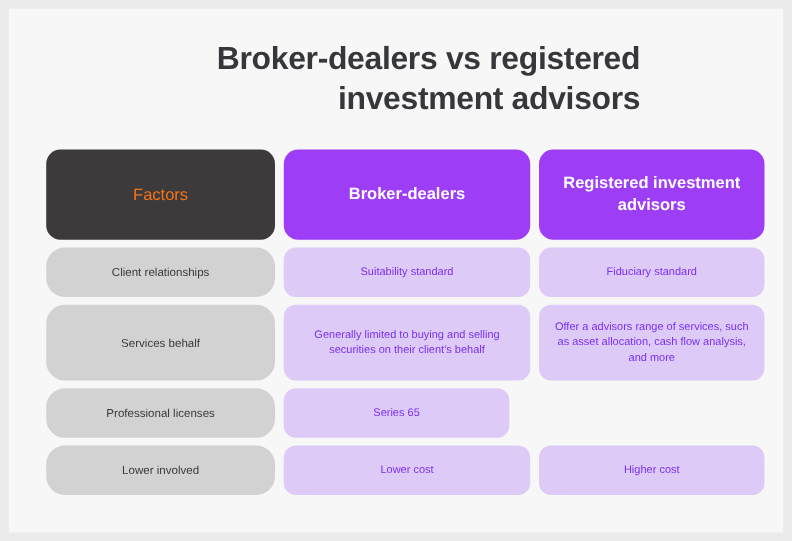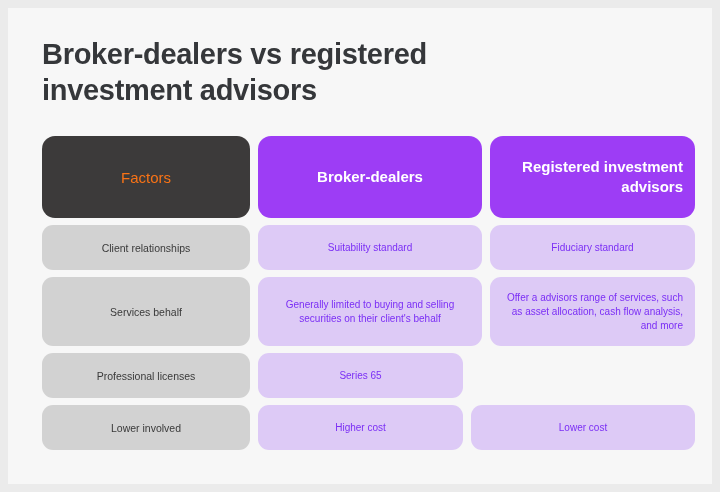--- a/index.html
+++ b/index.html
@@ -27,20 +27,21 @@
   .title {
     position: absolute;
     left: 34px;
     top: 28px;
     width: 540px;
     font-size: 29px;
     line-height: 36px;
     font-weight: bold;
     color: #35373a;
     letter-spacing: -0.3px;
+    text-align: right;
   }
 
   .table {
     position: absolute;
     left: 34px;
     top: 128px;
     width: 636px;
   }
 
   .row {
@@ -54,21 +55,21 @@
     display: flex;
     align-items: center;
     justify-content: center;
     text-align: center;
     border-radius: 11px;
     padding: 6px 12px;
   }
 
   .col-factor   { width: 208px; flex: none; }
   .col-broker   { width: 224px; flex: none; }
-  .col-ria      { width: 205px; flex: none; text-align: right; }
+  .col-ria      { width: 205px; flex: none; }
 
   
   .row-header .cell { height: 82px; border-radius: 13px; }
   .hdr-dark {
     background: #3c3a3a;
     color: #f97316;
     font-size: 15px;
     font-weight: normal;
   }
   .hdr-purple {
@@ -78,20 +79,21 @@
     font-weight: bold;
     line-height: 20px;
   }
 
   
   .body-gray {
     background: #d2d2d2;
     color: #3a3a3a;
     font-size: 10.5px;
     font-weight: normal;
+    border-radius: 17px;
   }
   .body-lav {
     background: #ddcaf6;
     color: #7b2ff5;
     font-size: 10px;
     font-weight: normal;
     line-height: 14px;
   }
 
   .row-h-short .cell { height: 45px; }
@@ -150,22 +152,22 @@
       </div>
       <div class="cell col-ria body-lav">
         <span>Series 65</span>
       </div>
     </div>
 
     <div class="row row-h-short">
       <div class="cell col-factor body-gray">
         <span>Lower involved</span>
       </div>
+      <div class="cell col-broker body-lav">
+        <span>Lower cost</span>
+      </div>
       <div class="cell col-ria body-lav">
         <span>Higher cost</span>
-      </div>
-      <div class="cell col-broker body-lav">
-        <span>Lower cost</span>
       </div>
     </div>
 
   </div>
 </div>
 
 </body></html>

